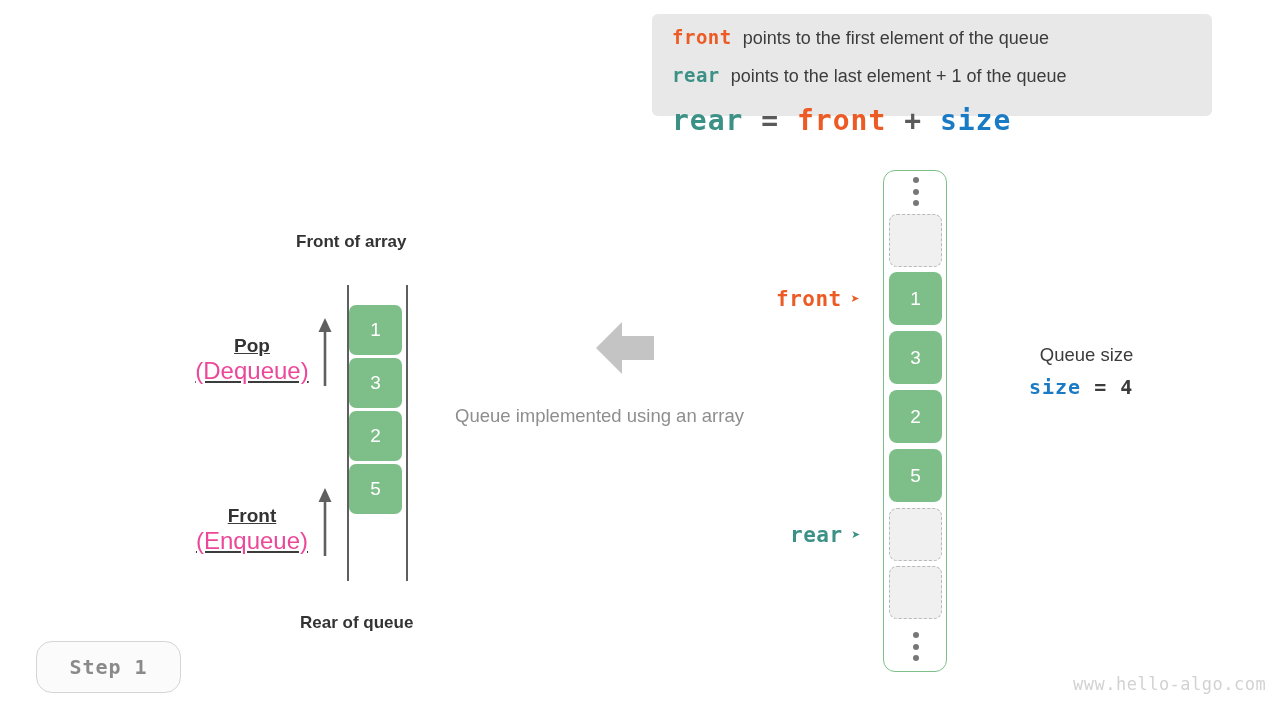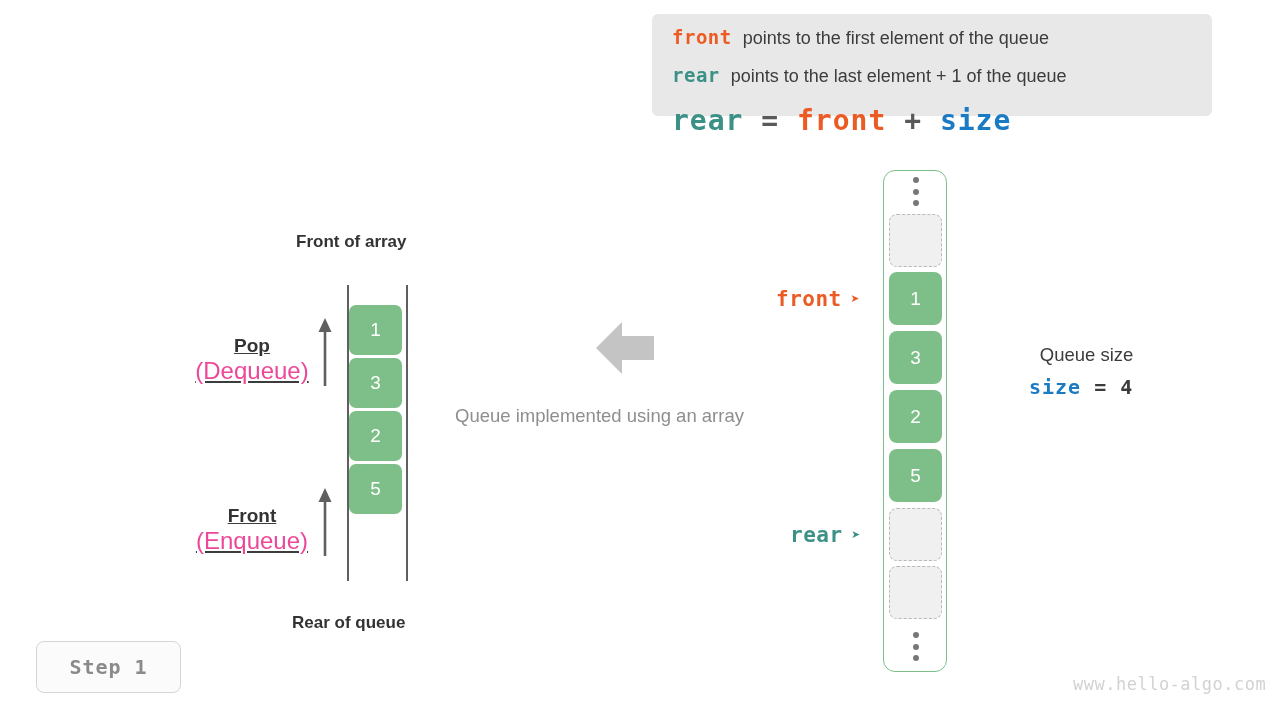--- a/index.html
+++ b/index.html
@@ -64,21 +64,21 @@
   
   #front-of-queue-label {
     left: 296px;
     top: 232px;
     font-size: 17px;
     font-weight: bold;
     color: #333333;
     white-space: nowrap;
   }
   #rear-of-queue-label {
-    left: 292px;
+    left: 300px;
     top: 613px;
     font-size: 17px;
     font-weight: bold;
     color: #333333;
     white-space: nowrap;
   }
   .rail {
     width: 1.6px;
     background: #5f5f5f;
     top: 285px;
@@ -206,21 +206,21 @@
   }
   #size-note .line2 .val { color: #3c3c3c; }
 
   
   #step-badge {
     left: 36px;
     top: 641px;
     width: 145px;
     height: 52px;
     border: 1.4px solid #d5d5d5;
-    border-radius: 8px;
+    border-radius: 16px;
     background: #fbfbfb;
     display: flex;
     align-items: center;
     justify-content: center;
     font-family: "DejaVu Sans Mono", monospace;
     font-weight: bold;
     font-size: 20px;
     color: #8a8a8a;
     letter-spacing: 1px;
     box-sizing: border-box;

